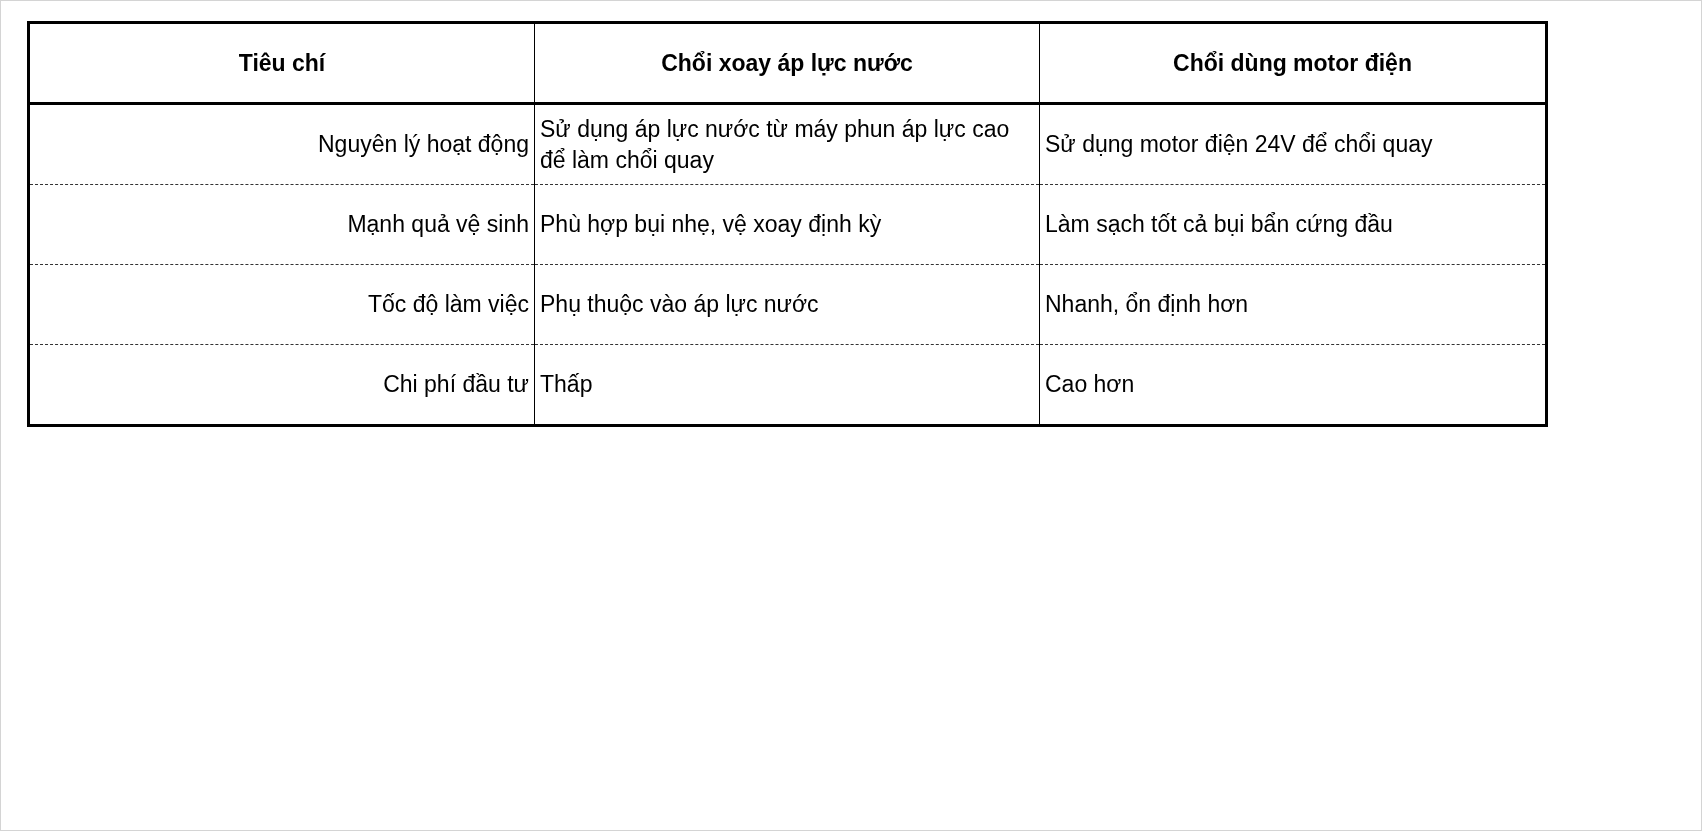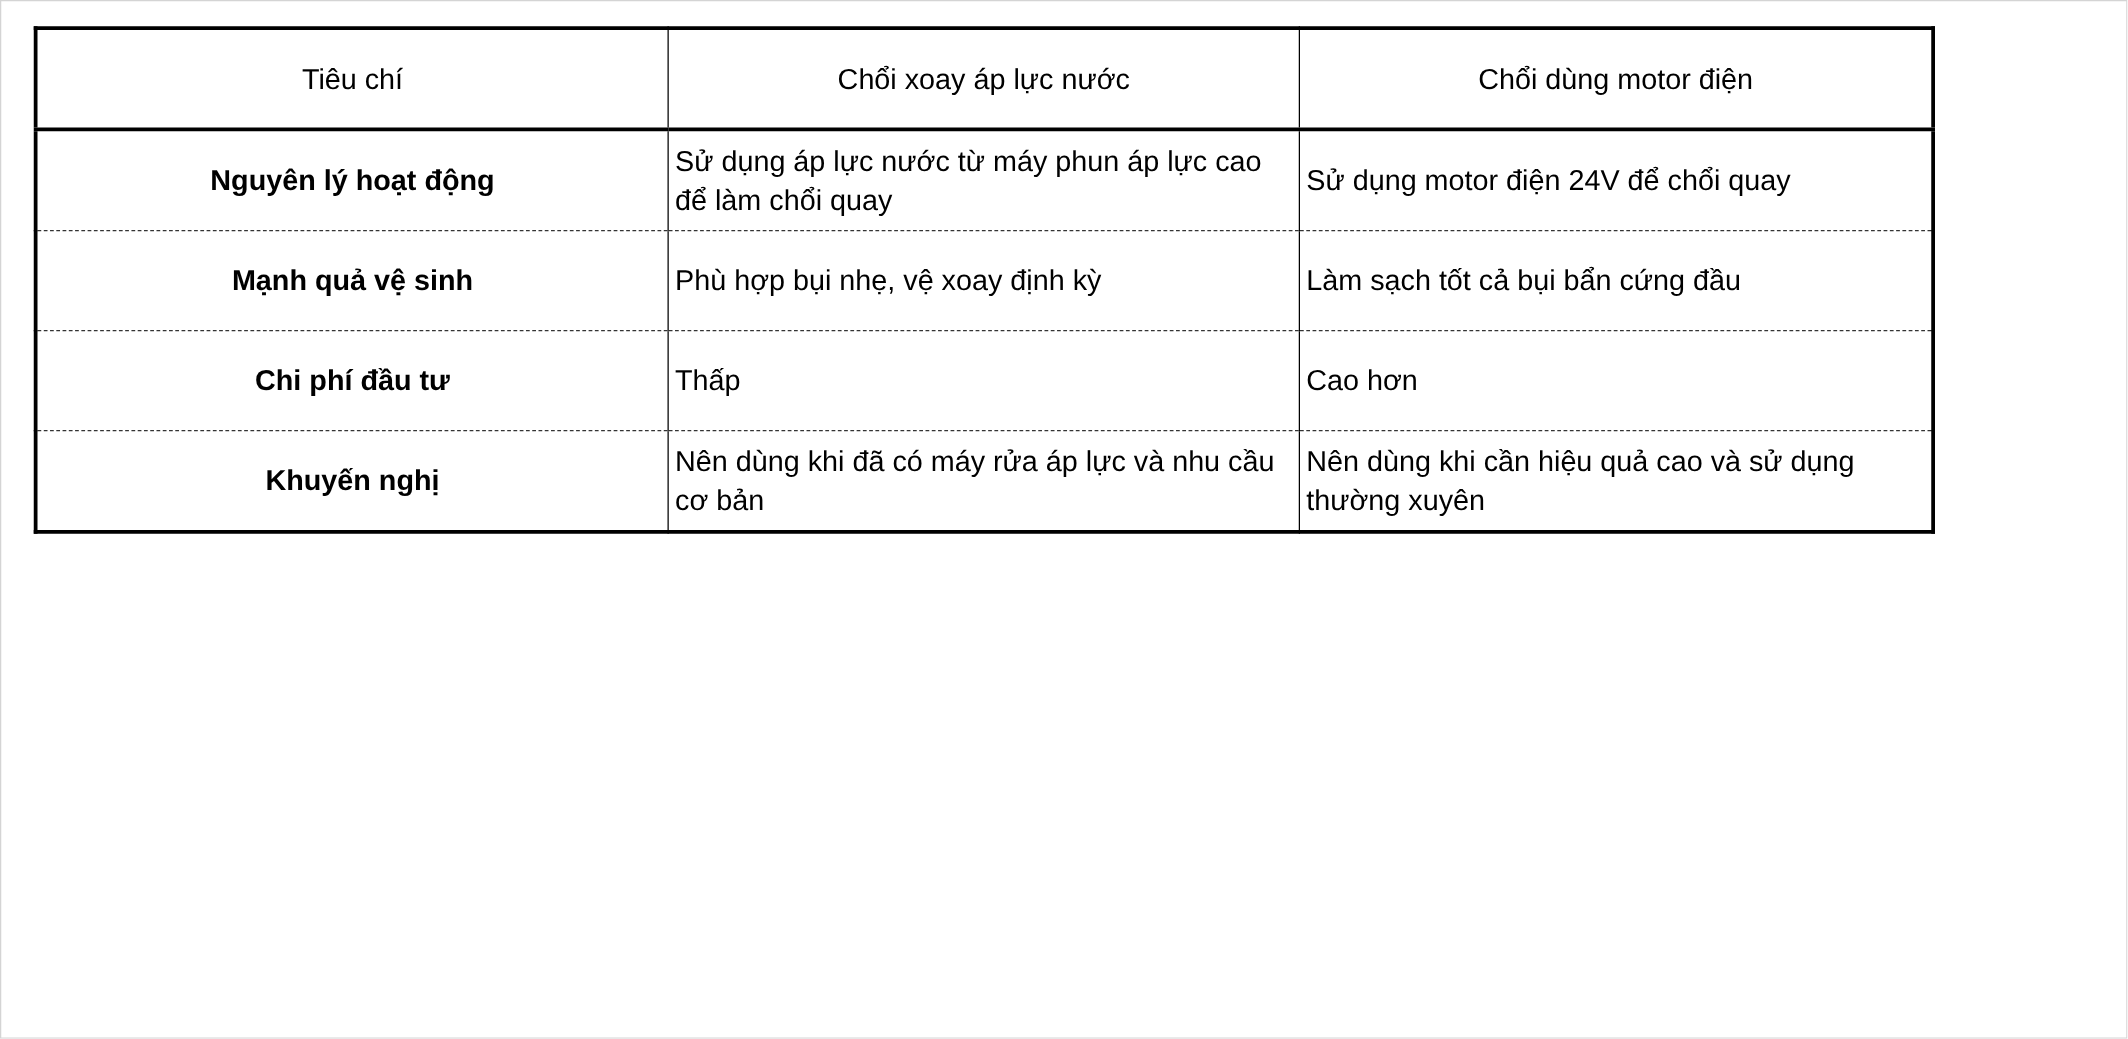--- a/index.html
+++ b/index.html
@@ -13,32 +13,32 @@
     }
     table.cmp {
       position:absolute; left:27px; top:21px; width:1518px;
       border-collapse:collapse; table-layout:fixed;
       border:3px solid #000;
     }
     table.cmp col.c1 { width:506px; }
     table.cmp col.c2 { width:505px; }
     table.cmp col.c3 { width:507px; }
     th {
-      height:78px; font-weight:normal; font-size:23px; 
+      height:78px; font-weight:bold; font-size:23px; 
       vertical-align:middle; border-bottom:3px solid #000;
       border-left:1px solid #000; padding:0 6px;
     }
     th:first-child { border-left:none; }
     td {
       height:79px; font-size:23px; vertical-align:middle;
       border-top:1px dashed #333; border-left:1px solid #000;
       padding:0 5px; line-height:31px;
     }
     tr.first td { border-top:none; }
-    td.crit { font-weight:bold; text-align:center; border-left:none; }
+    td.crit { font-weight:normal; text-align:right; border-left:none; }
     td.val { text-align:left; }
   </style>
 </head>
 <body>
 
 <div class="frame"></div>
 
 <table class="cmp">
   <colgroup>
       <col class="c1">
@@ -57,23 +57,23 @@
       <td class="crit">Nguyên lý hoạt động</td>
       <td class="val">Sử dụng áp lực nước từ máy phun áp lực cao để làm chổi quay</td>
       <td class="val">Sử dụng motor điện 24V để chổi quay</td>
     </tr>
     <tr>
       <td class="crit">Mạnh quả vệ sinh</td>
       <td class="val">Phù hợp bụi nhẹ, vệ xoay định kỳ</td>
       <td class="val">Làm sạch tốt cả bụi bẩn cứng đầu</td>
     </tr>
     <tr>
+      <td class="crit">Tốc độ làm việc</td>
+      <td class="val">Phụ thuộc vào áp lực nước</td>
+      <td class="val">Nhanh, ổn định hơn</td>
+    </tr>
+    <tr>
       <td class="crit">Chi phí đầu tư</td>
       <td class="val">Thấp</td>
       <td class="val">Cao hơn</td>
-    </tr>
-    <tr>
-      <td class="crit">Khuyến nghị</td>
-      <td class="val">Nên dùng khi đã có máy rửa áp lực và nhu cầu cơ bản</td>
-      <td class="val">Nên dùng khi cần hiệu quả cao và sử dụng thường xuyên</td>
     </tr>
   </tbody>
 </table>
 
 </body></html>

